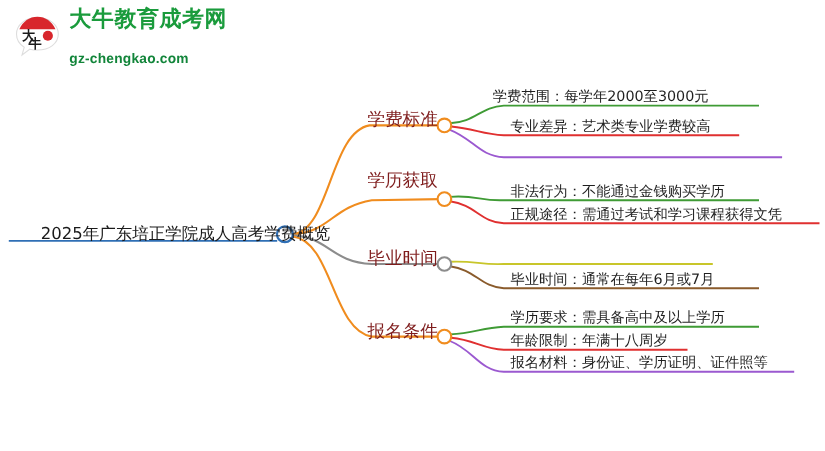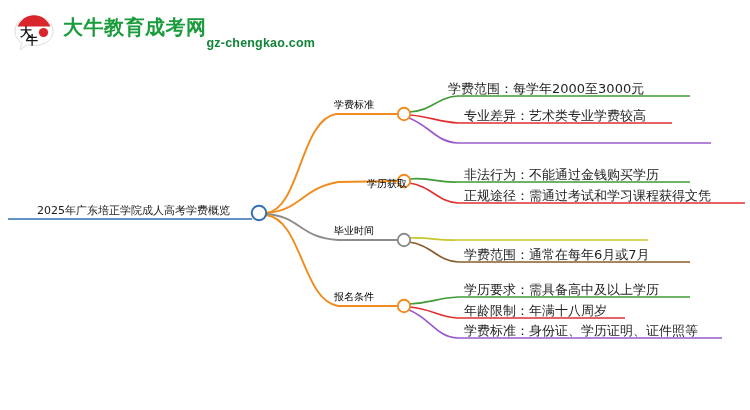--- a/index.html
+++ b/index.html
@@ -36,21 +36,21 @@
   }
   .brand-mark {
     position: relative;
     width: 44px;
     height: 42px;
     flex: 0 0 44px;
   }
   .brand-mark svg { display:block; }
   .brand-words {
     display: flex;
-    flex-direction: row;
+    flex-direction: column;
     justify-content: center;
     line-height: 1;
   }
   .brand-cn {
     font-size: 20px;
     font-weight: bold;
     color: #1a9b3c;
     letter-spacing: 0.5px;
     white-space: nowrap;
     font-family: "DejaVu Sans", "Liberation Sans", sans-serif;
@@ -76,27 +76,26 @@
 
   
   .lbl {
     position: absolute;
     white-space: nowrap;
     font-family: "DejaVu Sans", "Liberation Sans", sans-serif;
     color: #1f1f1f;
     line-height: 1;
   }
   .root-label {
-    font-size: 11px;
+    font-size: 15px;
     color: #1a1a1a;
   }
   .branch-label {
-    font-size: 10px;
-    color: #000000;
-    font-family: Liberation Mono, monospace;
+    font-size: 16px;
+    color: #7f1d1d;
   }
   .leaf-label {
     font-size: 13px;
     color: #1f1f1f;
   }
 </style>
 </head>
 <body>
 
 <div id="page">
@@ -150,29 +149,29 @@
     <circle cx="259" cy="213" r="7.2" fill="#ffffff" stroke="#2f6fb5" stroke-width="2"></circle>
     <circle cx="404" cy="114" r="6.2" fill="#ffffff" stroke="#f08c1e" stroke-width="1.9"></circle>
     <circle cx="404" cy="181" r="6.2" fill="#ffffff" stroke="#f08c1e" stroke-width="1.9"></circle>
     <circle cx="404" cy="240" r="6.2" fill="#ffffff" stroke="#8c8c8c" stroke-width="1.9"></circle>
     <circle cx="404" cy="306" r="6.2" fill="#ffffff" stroke="#f08c1e" stroke-width="1.9"></circle>
   </svg>
 
   <div class="lbl root-label" style="left:37px; top:205px;">2025年广东培正学院成人高考学费概览</div>
 
   <div class="lbl branch-label" style="left:334px; top:101px;">学费标准</div>
-  <div class="lbl branch-label" style="left:334px; top:180px;margin-left:33px;">学历获取</div>
+  <div class="lbl branch-label" style="left:334px; top:156px;">学历获取</div>
   <div class="lbl branch-label" style="left:334px; top:227px;">毕业时间</div>
   <div class="lbl branch-label" style="left:334px; top:293px;">报名条件</div>
 
   <div class="lbl leaf-label" style="left:448px; top:82px;">学费范围：每学年2000至3000元</div>
   <div class="lbl leaf-label" style="left:464px; top:109px;">专业差异：艺术类专业学费较高</div>
 
   <div class="lbl leaf-label" style="left:464px; top:168px;">非法行为：不能通过金钱购买学历</div>
   <div class="lbl leaf-label" style="left:464px; top:189px;">正规途径：需通过考试和学习课程获得文凭</div>
 
-  <div class="lbl leaf-label" style="left:464px; top:248px;">学费范围：通常在每年6月或7月</div>
+  <div class="lbl leaf-label" style="left:464px; top:248px;">毕业时间：通常在每年6月或7月</div>
 
   <div class="lbl leaf-label" style="left:464px; top:304px;">年龄限制：年满十八周岁</div>
   <div class="lbl leaf-label" style="left:464px; top:283px;">学历要求：需具备高中及以上学历</div>
-  <div class="lbl leaf-label" style="left:464px; top:324px;">学费标准：身份证、学历证明、证件照等</div>
+  <div class="lbl leaf-label" style="left:464px; top:324px;">报名材料：身份证、学历证明、证件照等</div>
 
 </div>
 
 </body></html>

